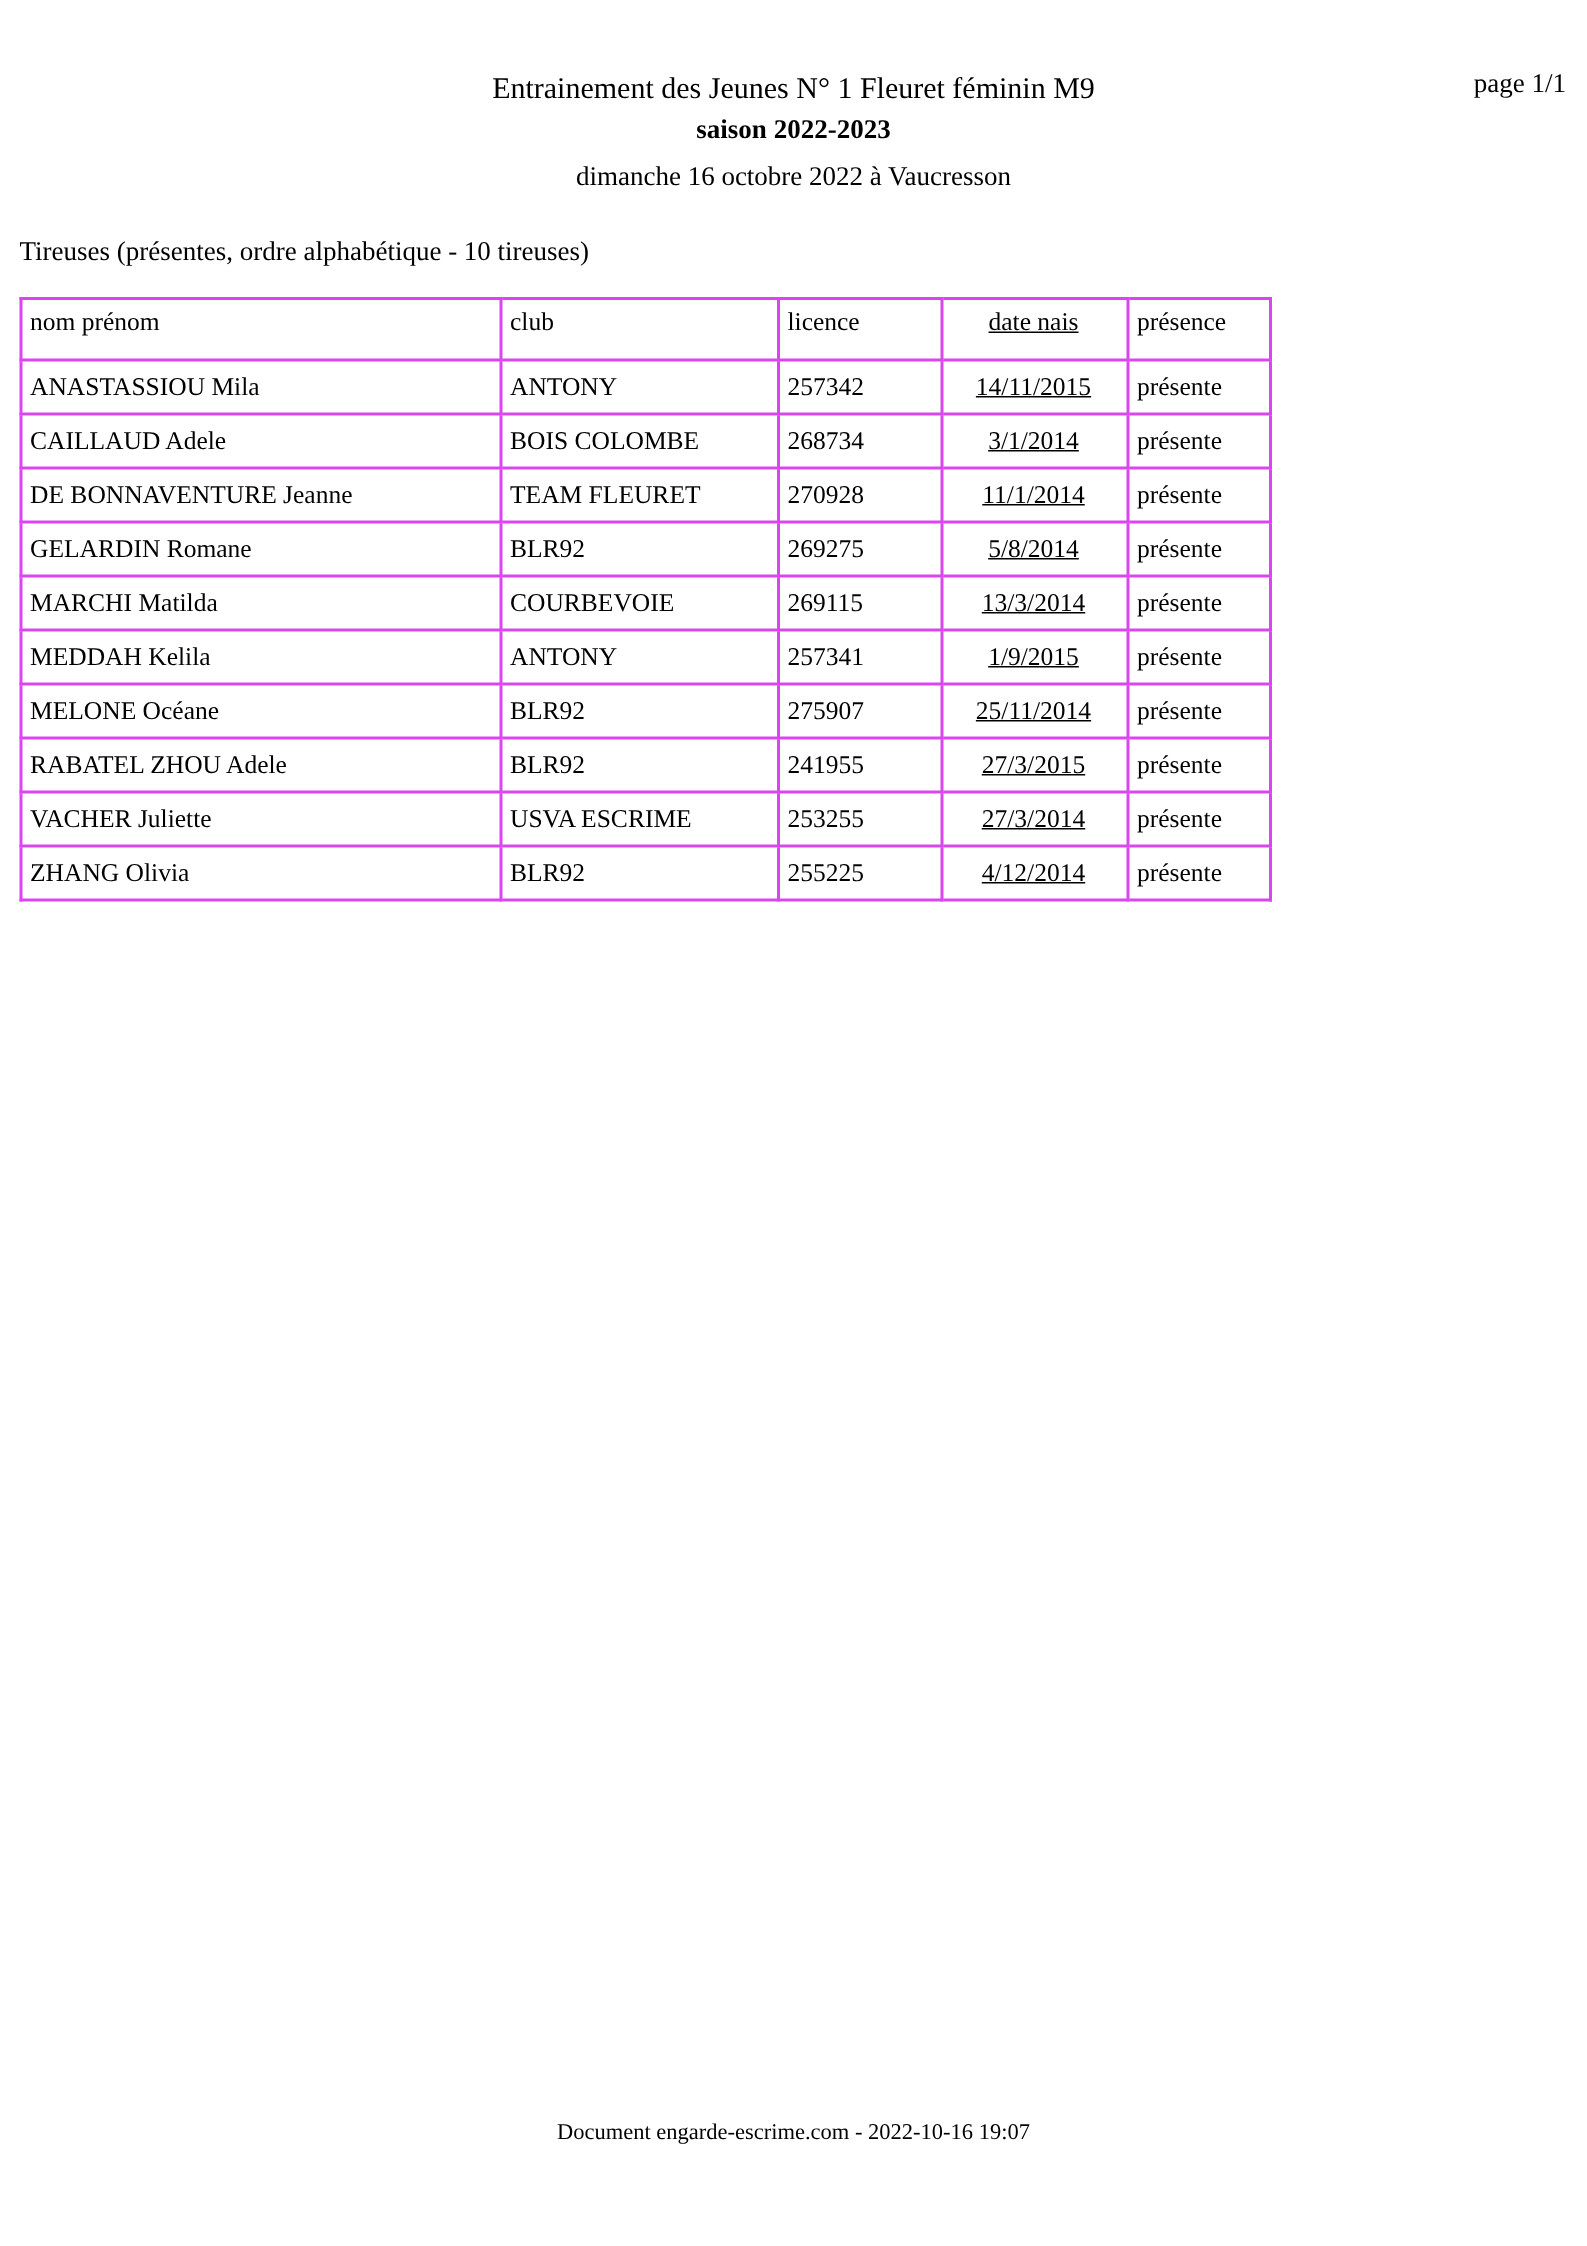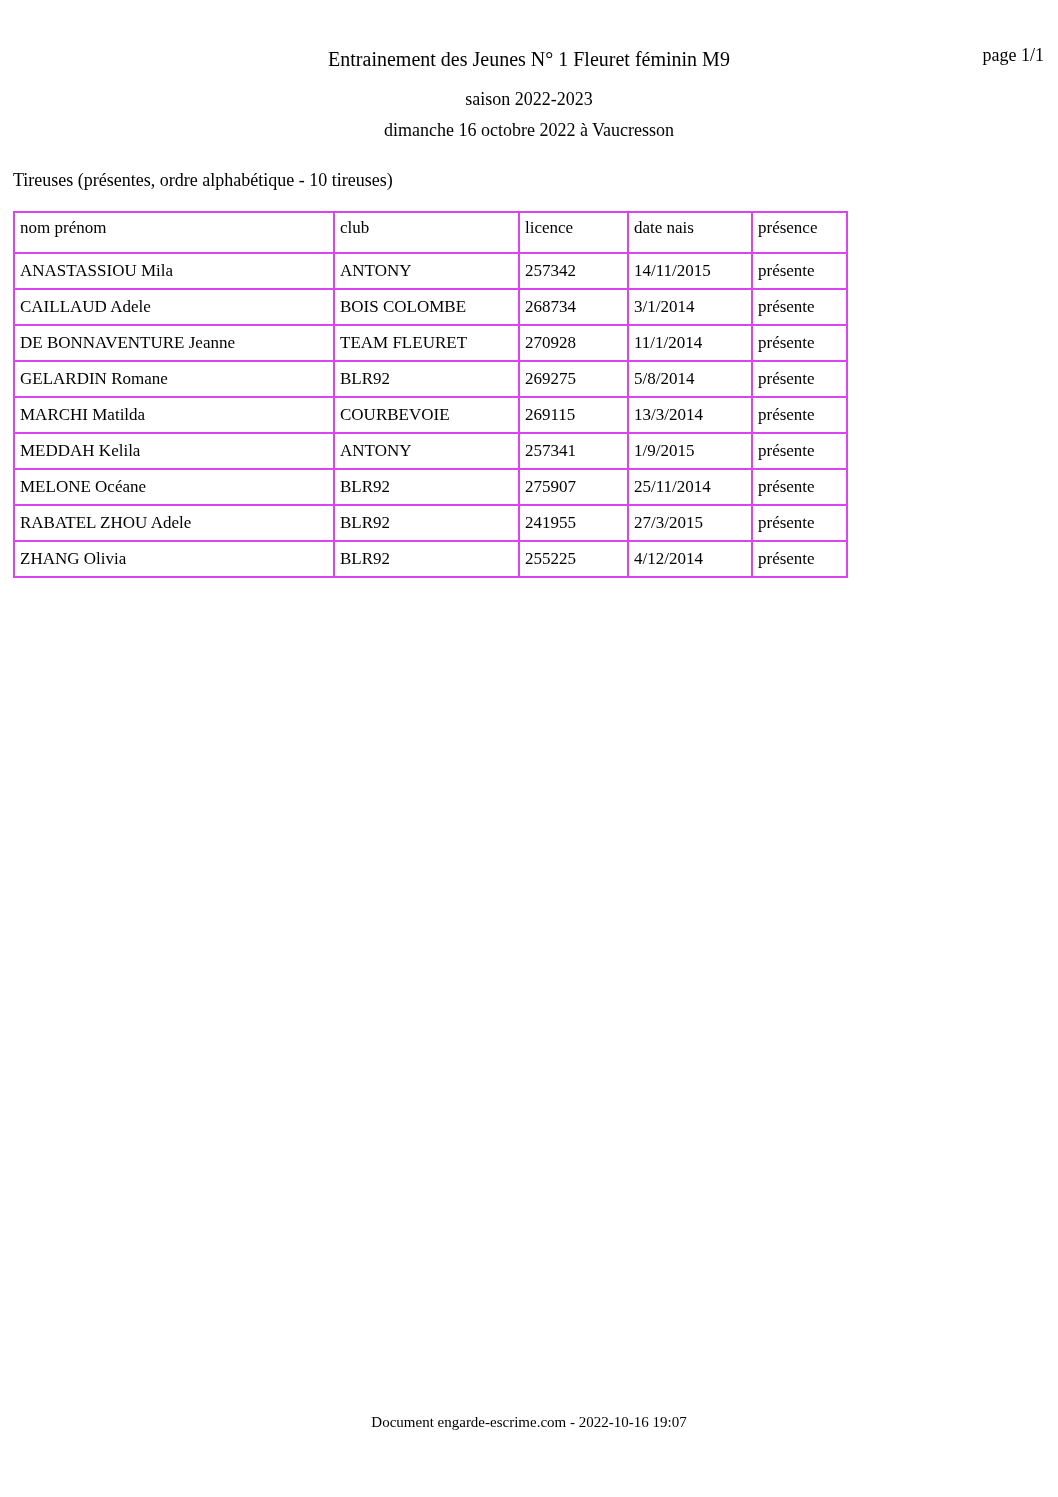--- a/index.html
+++ b/index.html
@@ -25,21 +25,21 @@
     font-size: 20px;
     line-height: 30px;
     font-weight: normal;
   }
   .doc-subtitle {
     text-align: center;
     font-size: 18px;
     line-height: 22px;
     margin-top: 9px;
   }
-  .doc-subtitle.first { margin-top: 14px; }
+  .doc-subtitle.first { margin-top: 1px; font-weight: bold; }
   .section-heading {
     font-size: 18px;
     line-height: 24px;
     font-weight: normal;
     margin: 27px 0 0 13px;
   }
   table.roster {
     margin: 19px 0 0 13px;
     border-collapse: collapse;
     table-layout: fixed;
@@ -56,21 +56,21 @@
     padding: 0 5px;
     text-align: left;
     font-weight: normal;
     white-space: nowrap;
     overflow: hidden;
   }
   table.roster thead tr { height: 41px; }
   table.roster thead th { vertical-align: top; padding-top: 5px; }
   table.roster tbody tr { height: 36px; }
   table.roster tbody td { vertical-align: middle; }
-  table.roster .align-right { text-align: left; padding-right: 7px; }
+  table.roster .align-right { text-align: center; padding-right: 7px; text-decoration: underline; }
   .doc-footer {
     position: absolute;
     top: 1413px;
     left: 0;
     width: 100%;
     text-align: center;
     font-size: 15px;
     line-height: 19px;
   }
 </style>
@@ -155,20 +155,27 @@
         <td>présente</td>
       </tr>
       <tr>
         <td>RABATEL ZHOU Adele</td>
         <td>BLR92</td>
         <td>241955</td>
         <td class="align-right">27/3/2015</td>
         <td>présente</td>
       </tr>
       <tr>
+        <td>VACHER Juliette</td>
+        <td>USVA ESCRIME</td>
+        <td>253255</td>
+        <td class="align-right">27/3/2014</td>
+        <td>présente</td>
+      </tr>
+      <tr>
         <td>ZHANG Olivia</td>
         <td>BLR92</td>
         <td>255225</td>
         <td class="align-right">4/12/2014</td>
         <td>présente</td>
       </tr>
     </tbody>
 </table>
 
 <div class="doc-footer">Document engarde-escrime.com - 2022-10-16 19:07</div>

